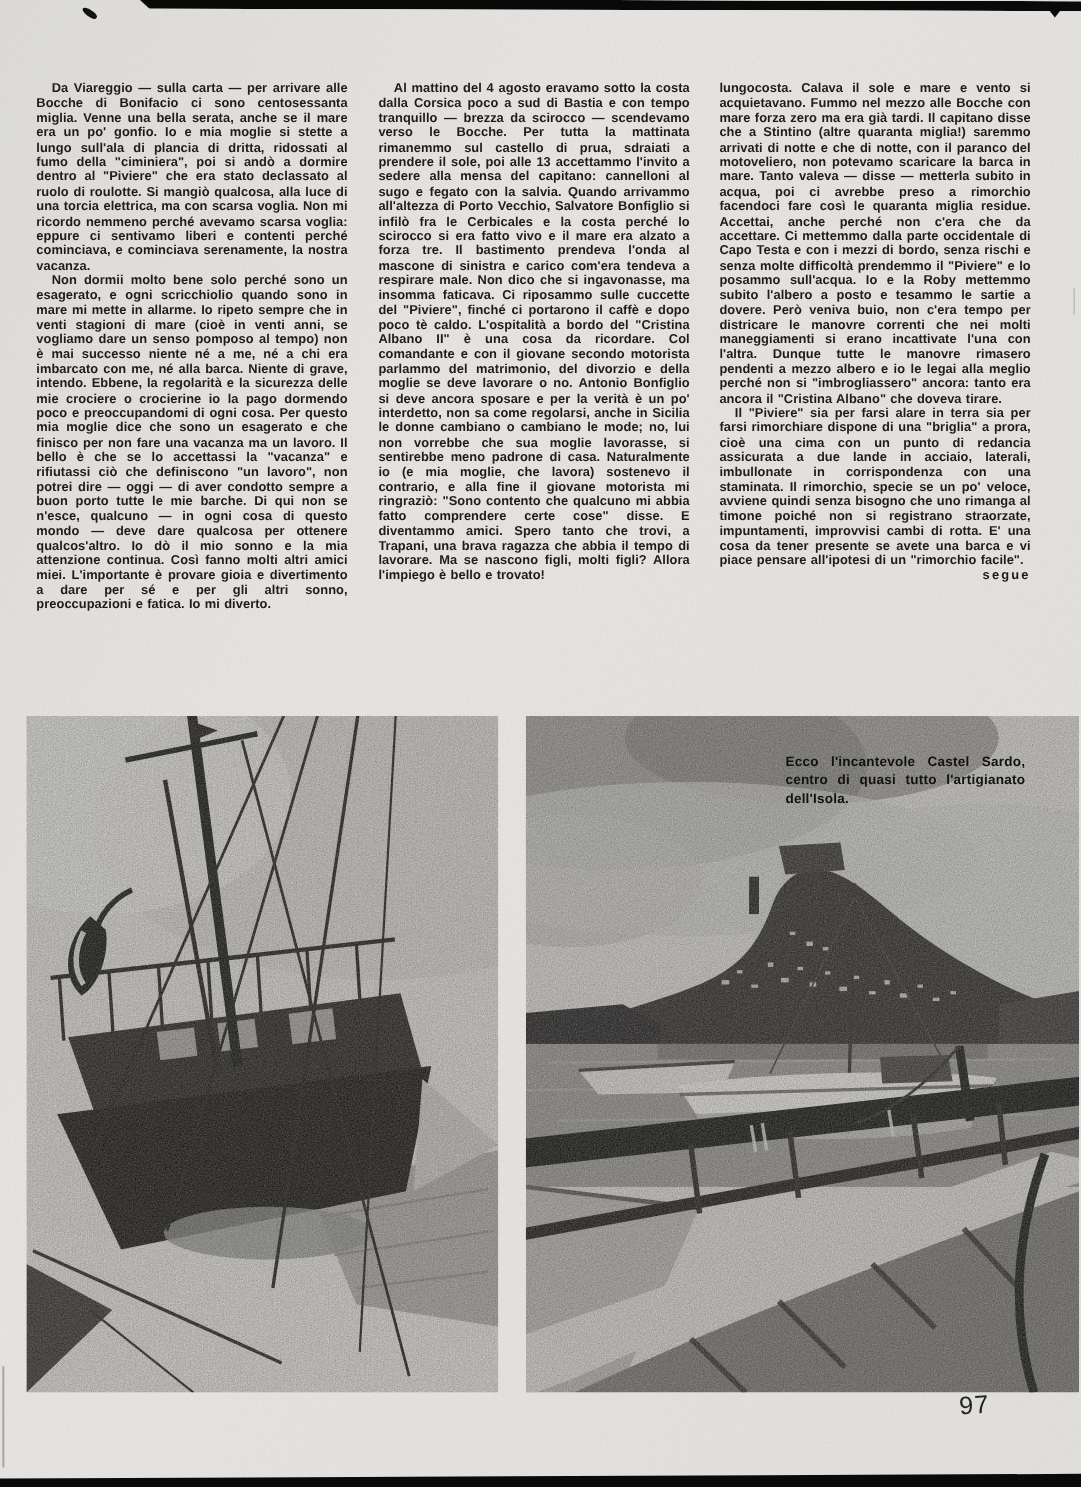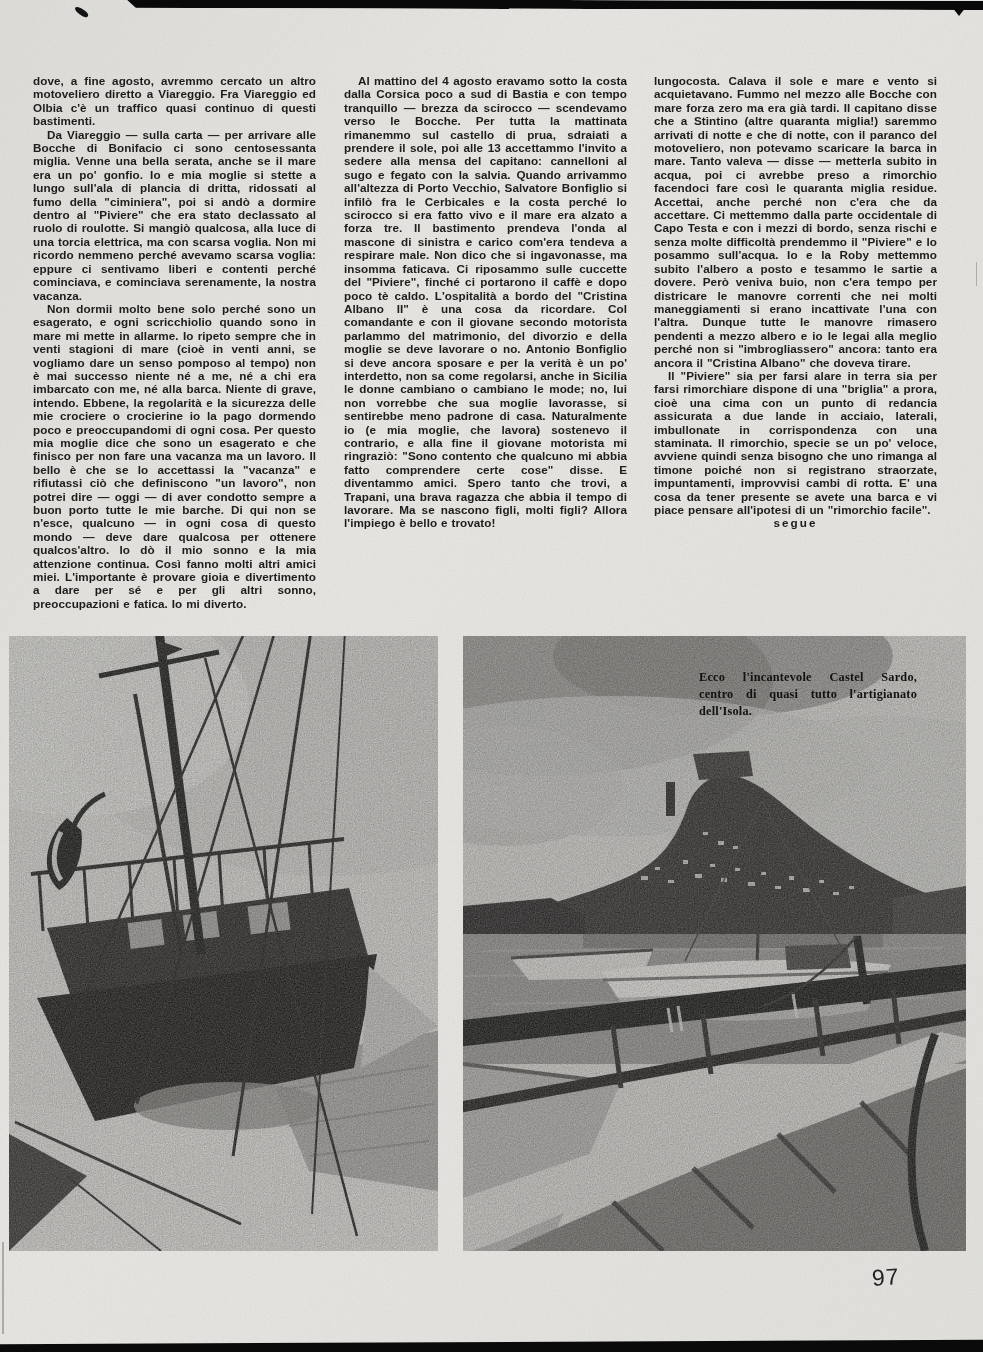--- a/index.html
+++ b/index.html
@@ -20,23 +20,23 @@
   .scratch-right{position:absolute;left:976px;top:262px;width:1px;height:24px;background:#b6b4b0;}
   .scan-bar-bottom{position:absolute;left:-8px;top:1342px;width:1002px;height:16px;background:#0b0b0b;
     transform:rotate(-.25deg);z-index:8;}
   
   .col{position:absolute;top:74px;width:283px;height:562px;overflow:hidden;
     text-align:justify;font-size:11.7px;line-height:13.4px;font-weight:700;
     letter-spacing:.05px;word-spacing:.6px;color:#201e1c;}
   .col1{left:33px}.col2{left:344px}.col3{left:654px}
   .col p{margin:0;}
   .p-ind{text-indent:14px;}
-  .segue{text-align:center;font-weight:700;letter-spacing:2px;margin-top:1px;}
+  .segue{text-align:right;font-weight:700;letter-spacing:2px;margin-top:1px;}
   
-  figure{margin:1px;font-family:Liberation Serif, serif;}
+  figure{margin:16px;}
   .photo{position:absolute;top:635px;overflow:hidden;}
   .photo-left{left:8px;width:429px;height:615px;}
   .photo-right{left:462px;width:503px;height:615px;}
   .photo svg{display:block;}
   .caption{
     position:absolute;left:236px;top:33px;width:218px;z-index:4;
     font-size:12.3px;line-height:17px;font-weight:700;color:#131311;
     text-align:justify;text-align-last:justify;word-spacing:4px;letter-spacing:.2px;
   }
   .page-number{position:absolute;left:872px;top:1264px;font-size:23px;font-weight:400;
@@ -48,21 +48,20 @@
 <div class="page">
 
   <div class="scan-bar-top"></div>
   <div class="scan-notch"></div>
   <div class="corner-mark"></div>
   <div class="edge-line-left"></div>
   <div class="scratch-right"></div>
 
   <main class="article">
     <section class="col col1">
-      <p class="p-cont">dove, a fine agosto, avremmo cercato un altro motoveliero diretto a Viareggio. Fra Viareggio ed Olbia c'è un traffico quasi continuo di questi bastimenti.</p>
       <p class="p-ind">Da Viareggio — sulla carta — per arrivare alle Bocche di Bonifacio ci sono centosessanta miglia. Venne una bella serata, anche se il mare era un po' gonfio. Io e mia moglie si stette a lungo sull'ala di plancia di dritta, ridossati al fumo della "ciminiera", poi si andò a dormire dentro al "Piviere" che era stato declassato al ruolo di roulotte. Si mangiò qualcosa, alla luce di una torcia elettrica, ma con scarsa voglia. Non mi ricordo nemmeno perché avevamo scarsa voglia: eppure ci sentivamo liberi e contenti perché cominciava, e cominciava serenamente, la nostra vacanza.</p>
       <p class="p-ind">Non dormii molto bene solo perché sono un esagerato, e ogni scricchiolio quando sono in mare mi mette in allarme. Io ripeto sempre che in venti stagioni di mare (cioè in venti anni, se vogliamo dare un senso pomposo al tempo) non è mai successo niente né a me, né a chi era imbarcato con me, né alla barca. Niente di grave, intendo. Ebbene, la regolarità e la sicurezza delle mie crociere o crocierine io la pago dormendo poco e preoccupandomi di ogni cosa. Per questo mia moglie dice che sono un esagerato e che finisco per non fare una vacanza ma un lavoro. Il bello è che se lo accettassi la "vacanza" e rifiutassi ciò che definiscono "un lavoro", non potrei dire — oggi — di aver condotto sempre a buon porto tutte le mie barche. Di qui non se n'esce, qualcuno — in ogni cosa di questo mondo — deve dare qualcosa per ottenere qualcos'altro. Io dò il mio sonno e la mia attenzione continua. Così fanno molti altri amici miei. L'importante è provare gioia e divertimento a dare per sé e per gli altri sonno, preoccupazioni e fatica. Io mi diverto.</p>
     </section>
     <section class="col col2">
       <p class="p-ind">Al mattino del 4 agosto eravamo sotto la costa dalla Corsica poco a sud di Bastia e con tempo tranquillo — brezza da scirocco — scendevamo verso le Bocche. Per tutta la mattinata rimanemmo sul castello di prua, sdraiati a prendere il sole, poi alle 13 accettammo l'invito a sedere alla mensa del capitano: cannelloni al sugo e fegato con la salvia. Quando arrivammo all'altezza di Porto Vecchio, Salvatore Bonfiglio si infilò fra le Cerbicales e la costa perché lo scirocco si era fatto vivo e il mare era alzato a forza tre. Il bastimento prendeva l'onda al mascone di sinistra e carico com'era tendeva a respirare male. Non dico che si ingavonasse, ma insomma faticava. Ci riposammo sulle cuccette del "Piviere", finché ci portarono il caffè e dopo poco tè caldo. L'ospitalità a bordo del "Cristina Albano II" è una cosa da ricordare. Col comandante e con il giovane secondo motorista parlammo del matrimonio, del divorzio e della moglie se deve lavorare o no. Antonio Bonfiglio si deve ancora sposare e per la verità è un po' interdetto, non sa come regolarsi, anche in Sicilia le donne cambiano o cambiano le mode; no, lui non vorrebbe che sua moglie lavorasse, si sentirebbe meno padrone di casa. Naturalmente io (e mia moglie, che lavora) sostenevo il contrario, e alla fine il giovane motorista mi ringraziò: "Sono contento che qualcuno mi abbia fatto comprendere certe cose" disse. E diventammo amici. Spero tanto che trovi, a Trapani, una brava ragazza che abbia il tempo di lavorare. Ma se nascono figli, molti figli? Allora l'impiego è bello e trovato!</p>
     </section>
     <section class="col col3">
       <p class="p-cont">lungocosta. Calava il sole e mare e vento si acquietavano. Fummo nel mezzo alle Bocche con mare forza zero ma era già tardi. Il capitano disse che a Stintino (altre quaranta miglia!) saremmo arrivati di notte e che di notte, con il paranco del motoveliero, non potevamo scaricare la barca in mare. Tanto valeva — disse — metterla subito in acqua, poi ci avrebbe preso a rimorchio facendoci fare così le quaranta miglia residue. Accettai, anche perché non c'era che da accettare. Ci mettemmo dalla parte occidentale di Capo Testa e con i mezzi di bordo, senza rischi e senza molte difficoltà prendemmo il "Piviere" e lo posammo sull'acqua. Io e la Roby mettemmo subito l'albero a posto e tesammo le sartie a dovere. Però veniva buio, non c'era tempo per districare le manovre correnti che nei molti maneggiamenti si erano incattivate l'una con l'altra. Dunque tutte le manovre rimasero pendenti a mezzo albero e io le legai alla meglio perché non si "imbrogliassero" ancora: tanto era ancora il "Cristina Albano" che doveva tirare.</p>
       <p class="p-ind">Il "Piviere" sia per farsi alare in terra sia per farsi rimorchiare dispone di una "briglia" a prora, cioè una cima con un punto di redancia assicurata a due lande in acciaio, laterali, imbullonate in corrispondenza con una staminata. Il rimorchio, specie se un po' veloce, avviene quindi senza bisogno che uno rimanga al timone poiché non si registrano straorzate, impuntamenti, improvvisi cambi di rotta. E' una cosa da tener presente se avete una barca e vi piace pensare all'ipotesi di un "rimorchio facile".</p>
       <p class="segue">segue</p>

